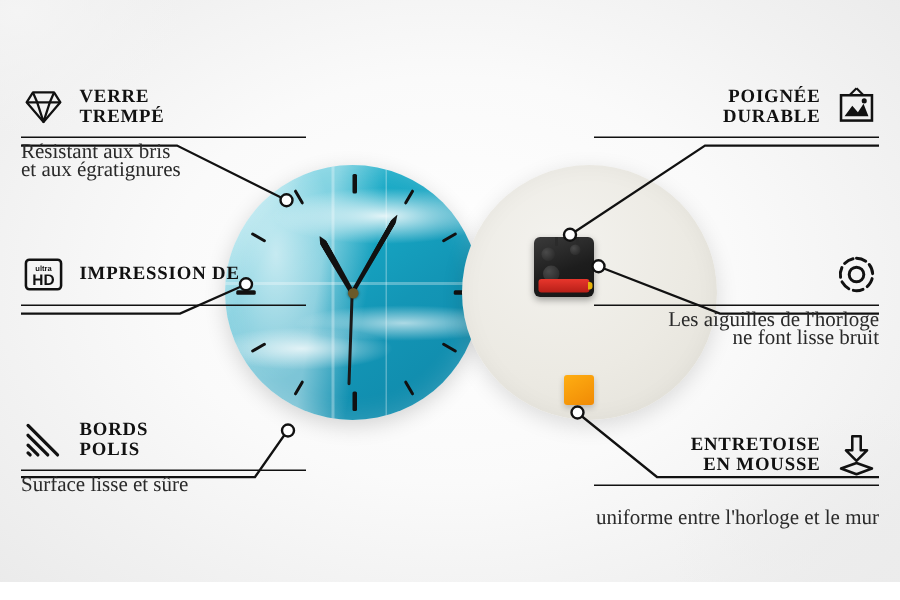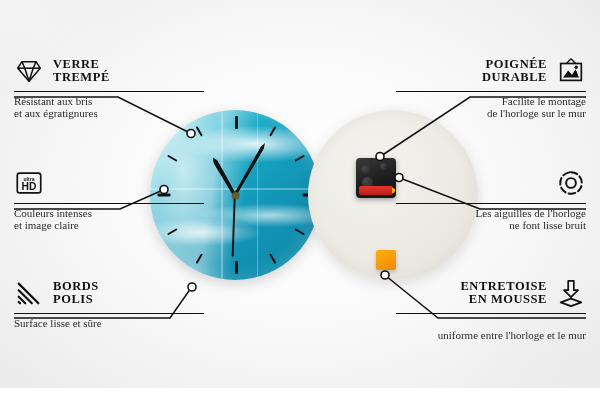--- a/index.html
+++ b/index.html
@@ -89,30 +89,30 @@
   .head{display:flex;align-items:center;gap:9px;}
   .callout.right .head{flex-direction:row-reverse;text-align:right;}
   .icon{width:30px;height:30px;flex:0 0 30px;color:#111;}
   .icon svg{display:block;width:30px;height:30px;}
   .title{
     font-family:"Liberation Serif",serif;font-weight:bold;color:#111;
     font-size:12.5px;line-height:13.5px;letter-spacing:.55px;text-transform:uppercase;
   }
   .rule{height:1.4px;background:#111;margin:5px 0 4px;}
   .desc{
-    font-family:"Liberation Serif",serif;color:#2a2a2a;font-size:11px;line-height:11.4px;
+    font-family:"Liberation Serif",serif;color:#2a2a2a;font-size:14px;line-height:11.4px;
   }
 
   
   #c-verre     {left:14px;  top:56px;}
   #c-impression{left:14px;  top:168px;}
   #c-bords     {left:14px;  top:278px;}
   #c-poignee   {left:396px; top:56px;}
   #c-mecanisme {left:396px; top:168px;}
-  #c-entretoise{left:396px; top:278px;}
+  #c-entretoise{left:396px; top:288px;}
 
   
   #links{position:absolute;inset:0;width:600px;height:400px;pointer-events:none;}
   #links path{fill:none;stroke:#111;stroke-width:1.5;}
   #links circle{fill:#fff;stroke:#111;stroke-width:1.6;}
 </style>
 </head>
 <body>
 
 <div id="stage">
@@ -190,27 +190,24 @@
   <div class="callout left" id="c-impression">
     <div class="head">
       <span class="icon">
         <svg viewBox="0 0 32 32">
           <rect x="3.5" y="5.5" width="25" height="21" rx="2.5" fill="none" stroke="#111" stroke-width="1.8"></rect>
           <text x="16" y="13.6" font-family="Liberation Sans, sans-serif" font-size="5.4" font-weight="bold" text-anchor="middle" fill="#111">ultra</text>
           <text x="16" y="23.4" font-family="Liberation Sans, sans-serif" font-size="11" font-weight="bold" text-anchor="middle" fill="#111">HD</text>
         </svg>
       </span>
       <span class="title">
-        <br>
-      </span>
-    </div>
-    <div class="rule"></div>
-    <div class="desc">
-      <span>Couleurs intenses</span><br><span>et image claire</span>
-    </div>
+        <span>IMPRESSION DE</span><br>
+      </span>
+    </div>
+    <div class="rule"></div>
   </div>
 
   <div class="callout left" id="c-bords">
     <div class="head">
       <span class="icon">
         <svg viewBox="0 0 32 32">
             <g stroke="#111" stroke-width="2.3" stroke-linecap="round">
           <path d="M5 6 L26 27"></path>
               <path d="M5 13 L19 27"></path>
               <path d="M5 20 L12 27"></path>
@@ -237,23 +234,20 @@
           <rect x="5" y="8" width="22" height="18" fill="none" stroke="#111" stroke-width="1.8"></rect>
           <path d="M7.5 23 L13 15.5 L17 20 L21 14 L24.5 23 Z" fill="#111"></path>
           <circle cx="21.5" cy="12" r="1.8" fill="#111"></circle>
         </svg>
       </span>
       <span class="title">
         <span>POIGNÉE</span><br><span>DURABLE</span>
       </span>
     </div>
     <div class="rule"></div>
-    <div class="desc">
-      <span>Facilite le montage</span><br><span>de l'horloge sur le mur</span>
-    </div>
   </div>
 
   <div class="callout right" id="c-mecanisme">
     <div class="head">
       <span class="icon">
         <svg viewBox="0 0 32 32">
           <g fill="none" stroke="#111" stroke-width="2.1" stroke-linecap="round">
             <path d="M16 4.5 a11.5 11.5 0 1 1 -0.01 0" stroke-dasharray="7 3.4"></path>
           </g>
           <circle cx="16" cy="16" r="5.2" fill="none" stroke="#111" stroke-width="2.1"></circle>

